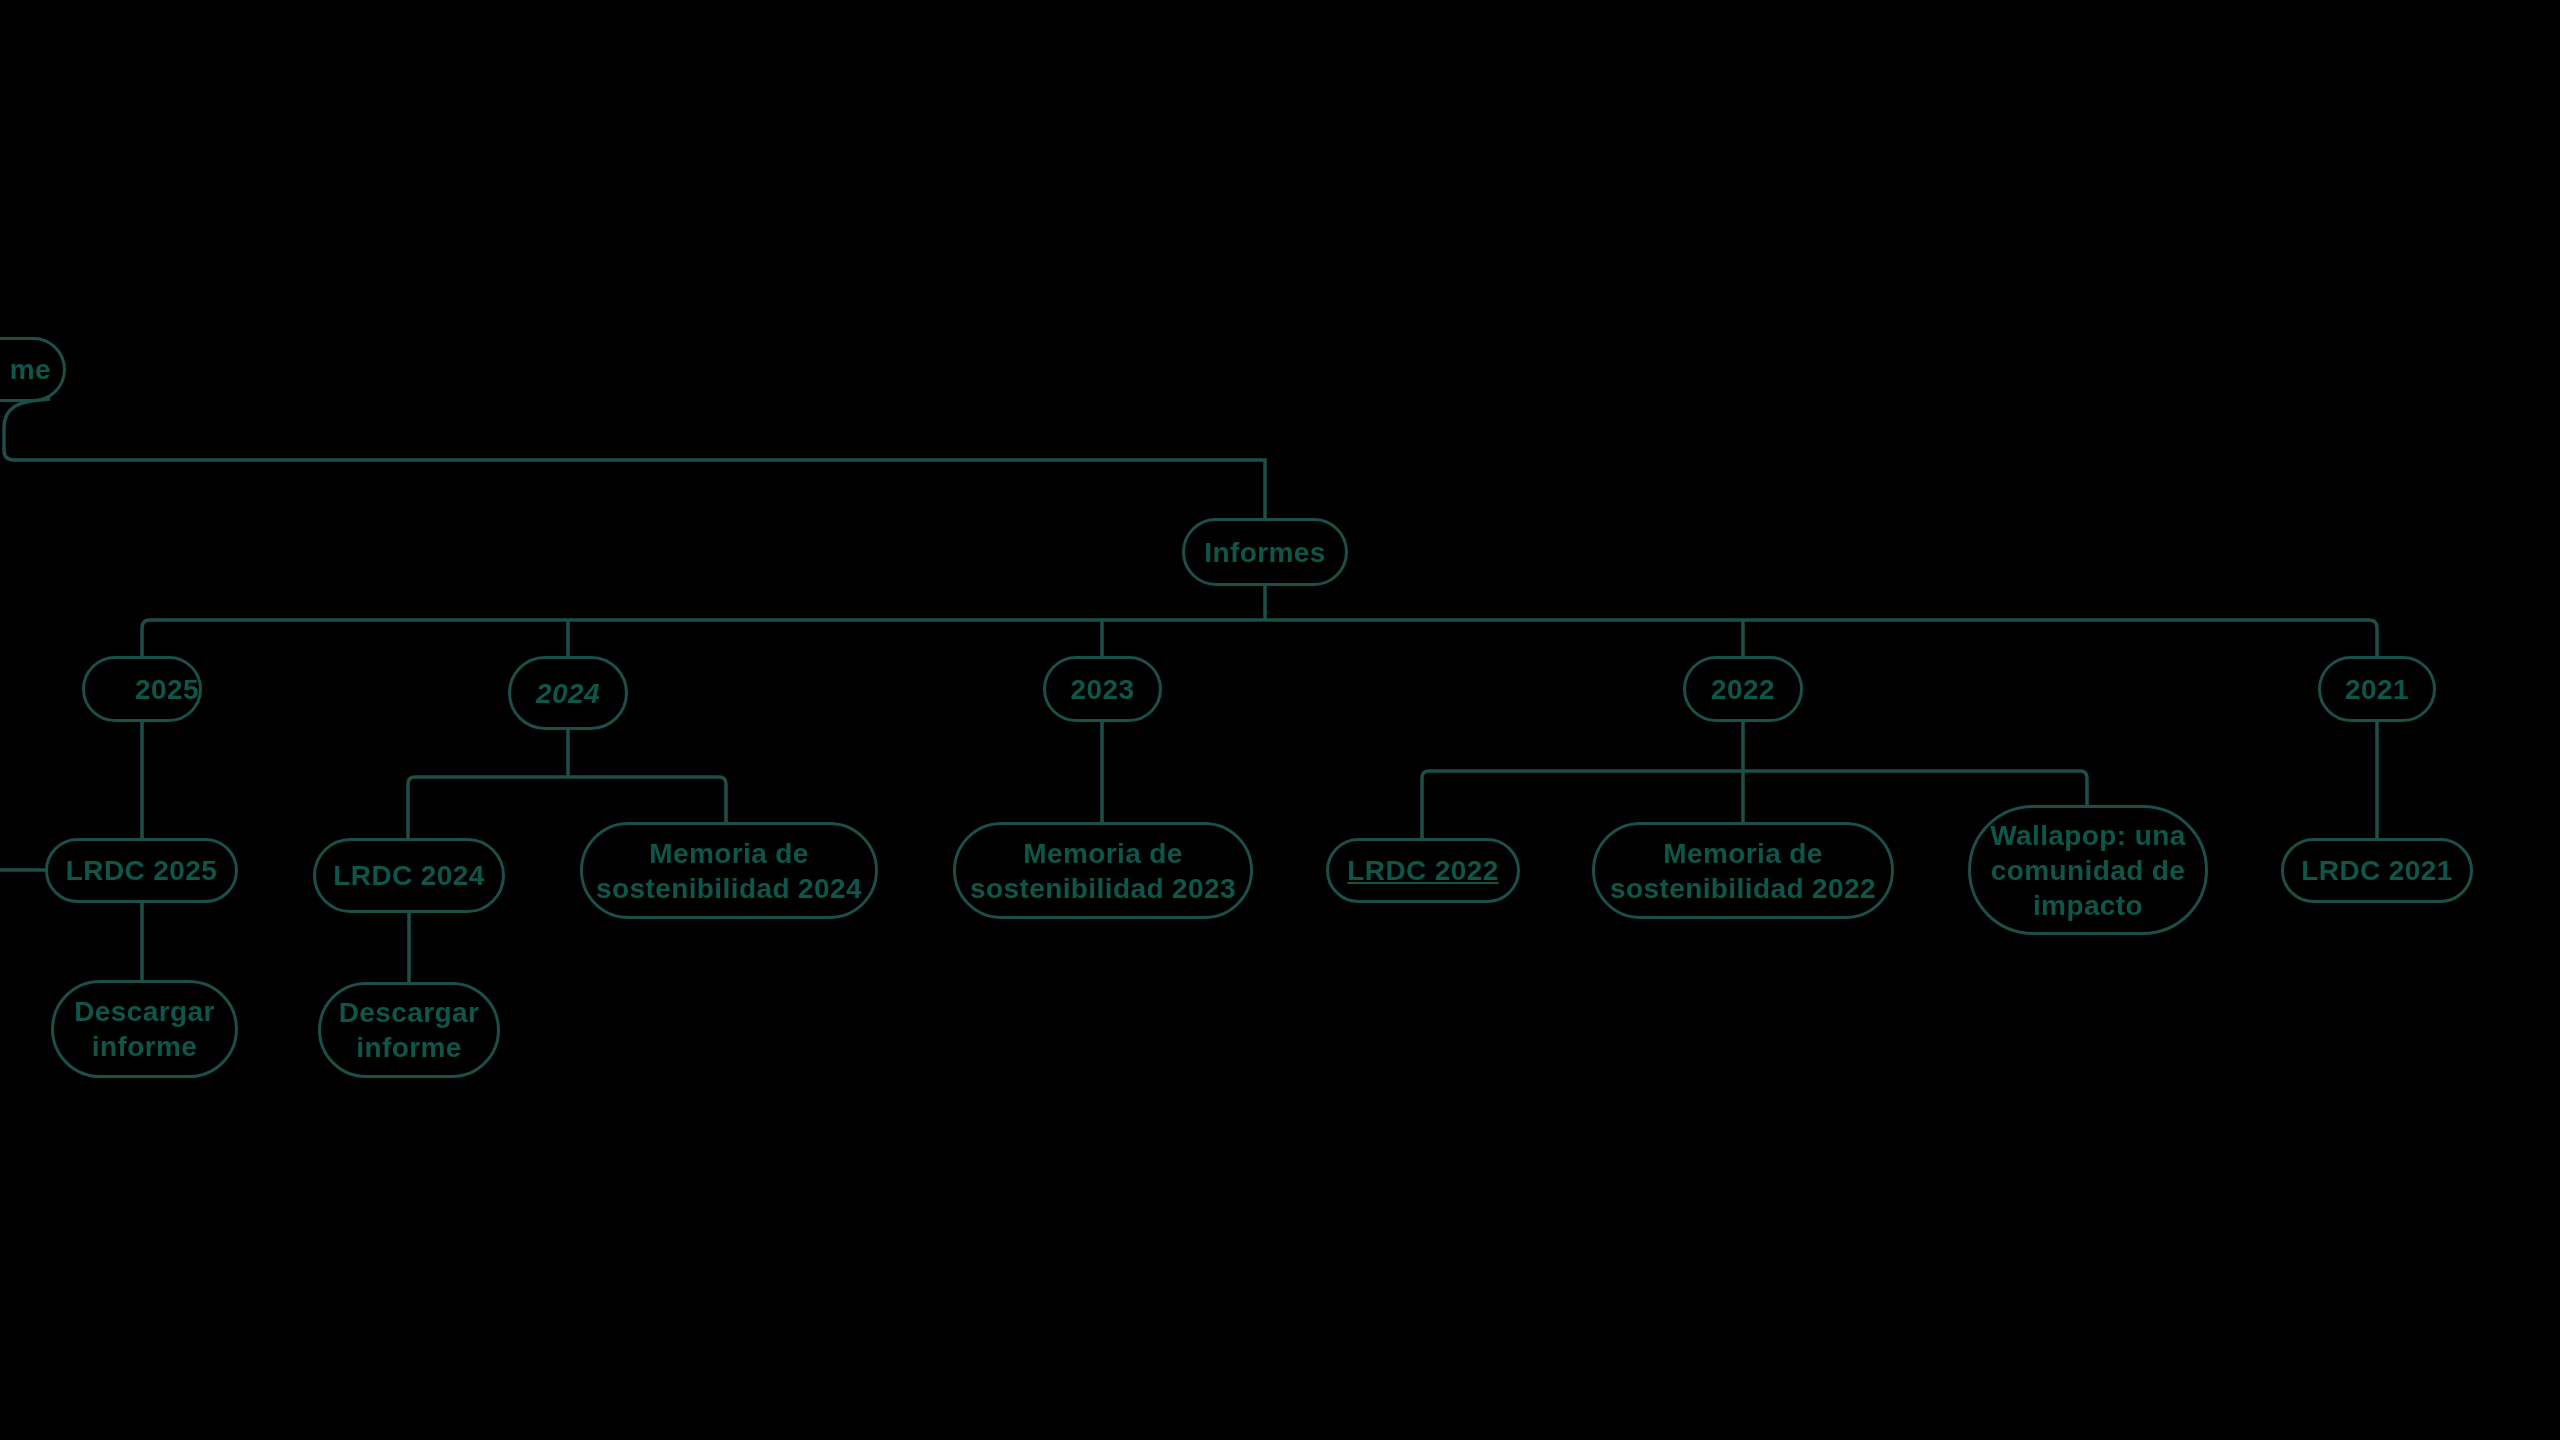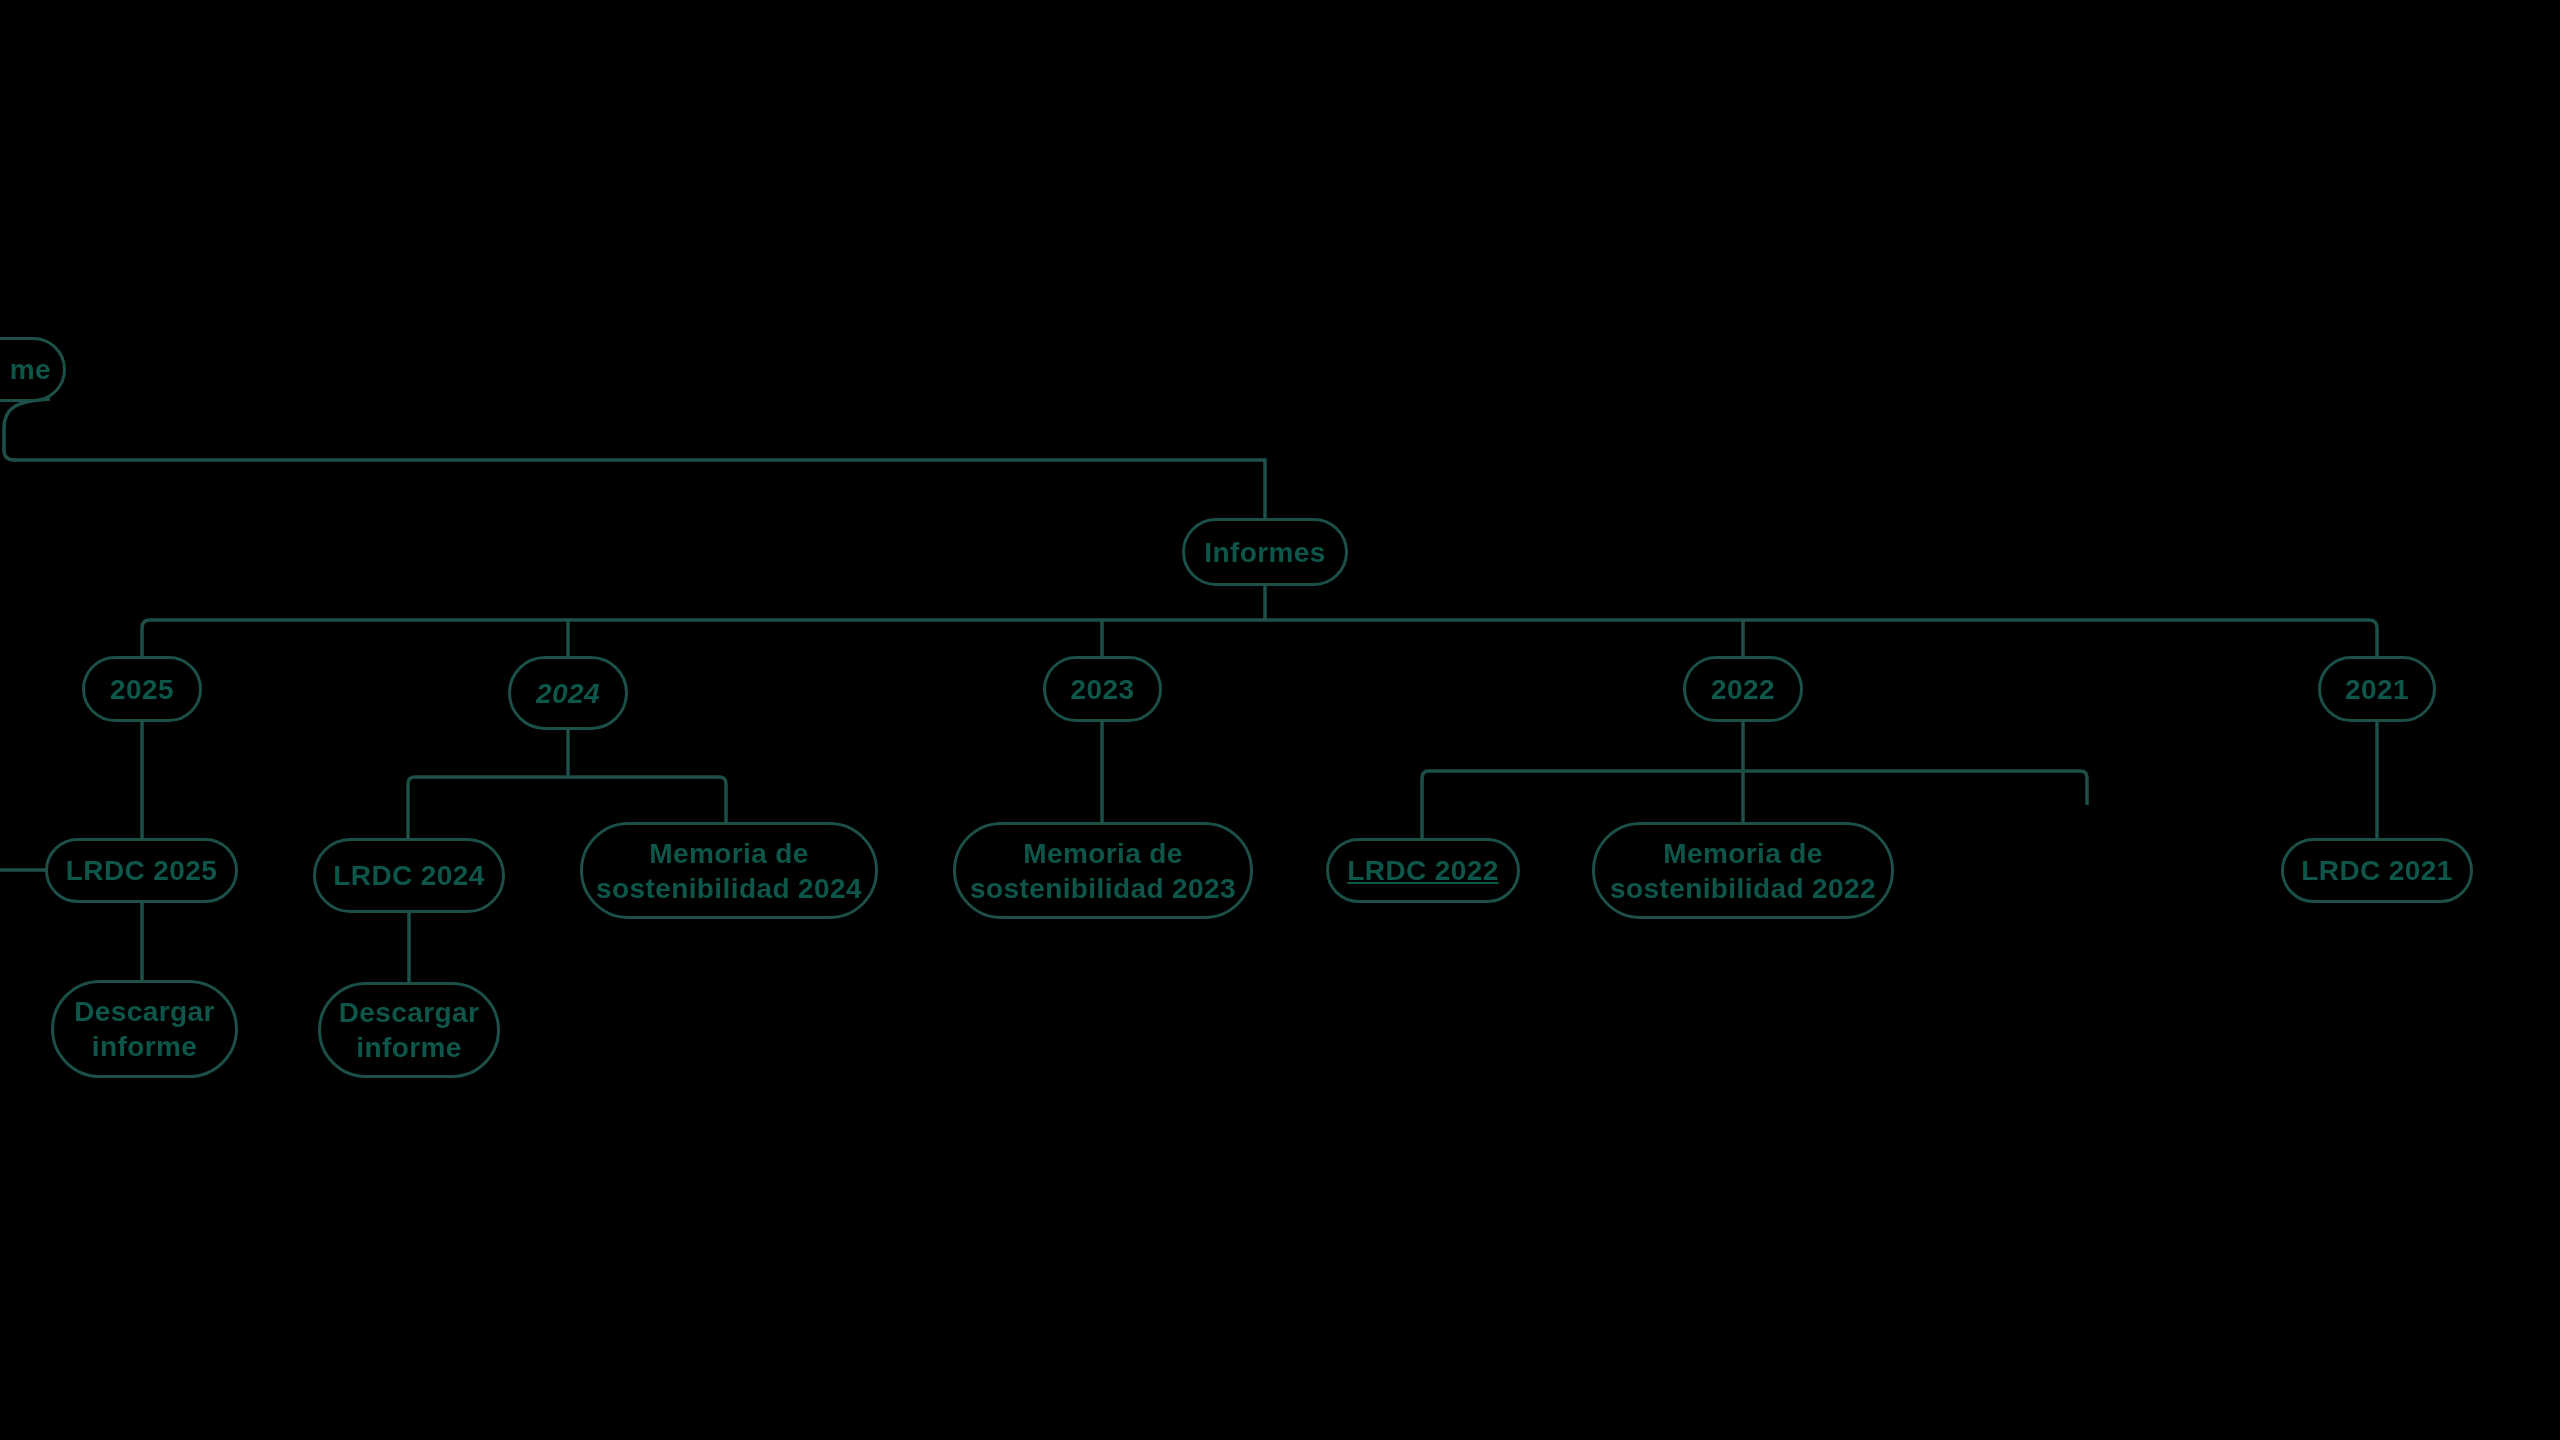--- a/index.html
+++ b/index.html
@@ -79,21 +79,21 @@
       <path d="M 1743 771 L 1743 822" fill="none" stroke="#1c4f47" stroke-width="3.5"></path>
       <path d="M 2377 722 L 2377 838" fill="none" stroke="#1c4f47" stroke-width="3.5"></path>
     </svg>
 
 <div class="node clip-left" style="left: -160px; top: 337px; width: 226px; height: 65px;">
       <span class="label">me</span>
     </div>
     <div class="node" style="left: 1182px; top: 518px; width: 166px; height: 68px; align-items: center;">
       <span class="label">Informes</span>
     </div>
-    <div class="node" style="left: 82px; top: 656px; width: 120px; height: 66px;">
+    <div class="node" style="left: 82px; top: 656px; width: 120px; height: 66px; justify-content: flex-end;">
       <span class="label">2025</span>
     </div>
     <div class="node" style="left: 508px; top: 656px; width: 120px; height: 74px; font-style: italic;">
       <span class="label">2024</span>
     </div>
     <div class="node" style="left: 1043px; top: 656px; width: 119px; height: 66px;">
       <span class="label">2023</span>
     </div>
     <div class="node" style="left: 1683px; top: 656px; width: 120px; height: 66px;">
       <span class="label">2022</span>
@@ -115,20 +115,25 @@
       <span class="label">Memoria de
 sostenibilidad 2023</span>
     </div>
     <div class="node" style="left: 1326px; top: 838px; width: 194px; height: 65px; text-decoration: underline;">
       <span class="label">LRDC 2022</span>
     </div>
     <div class="node" style="left: 1592px; top: 822px; width: 302px; height: 97px;">
       <span class="label">Memoria de
 sostenibilidad 2022</span>
     </div>
+    <div class="node" style="left: 1968px; top: 805px; width: 240px; height: 130px;">
+      <span class="label">Wallapop: una
+comunidad de
+impacto</span>
+    </div>
     <div class="node" style="left: 2281px; top: 838px; width: 192px; height: 65px;">
       <span class="label">LRDC 2021</span>
     </div>
     <div class="node" style="left: 51px; top: 980px; width: 187px; height: 98px;">
       <span class="label">Descargar
 informe</span>
     </div>
     <div class="node" style="left: 318px; top: 982px; width: 182px; height: 96px;">
       <span class="label">Descargar
 informe</span>

